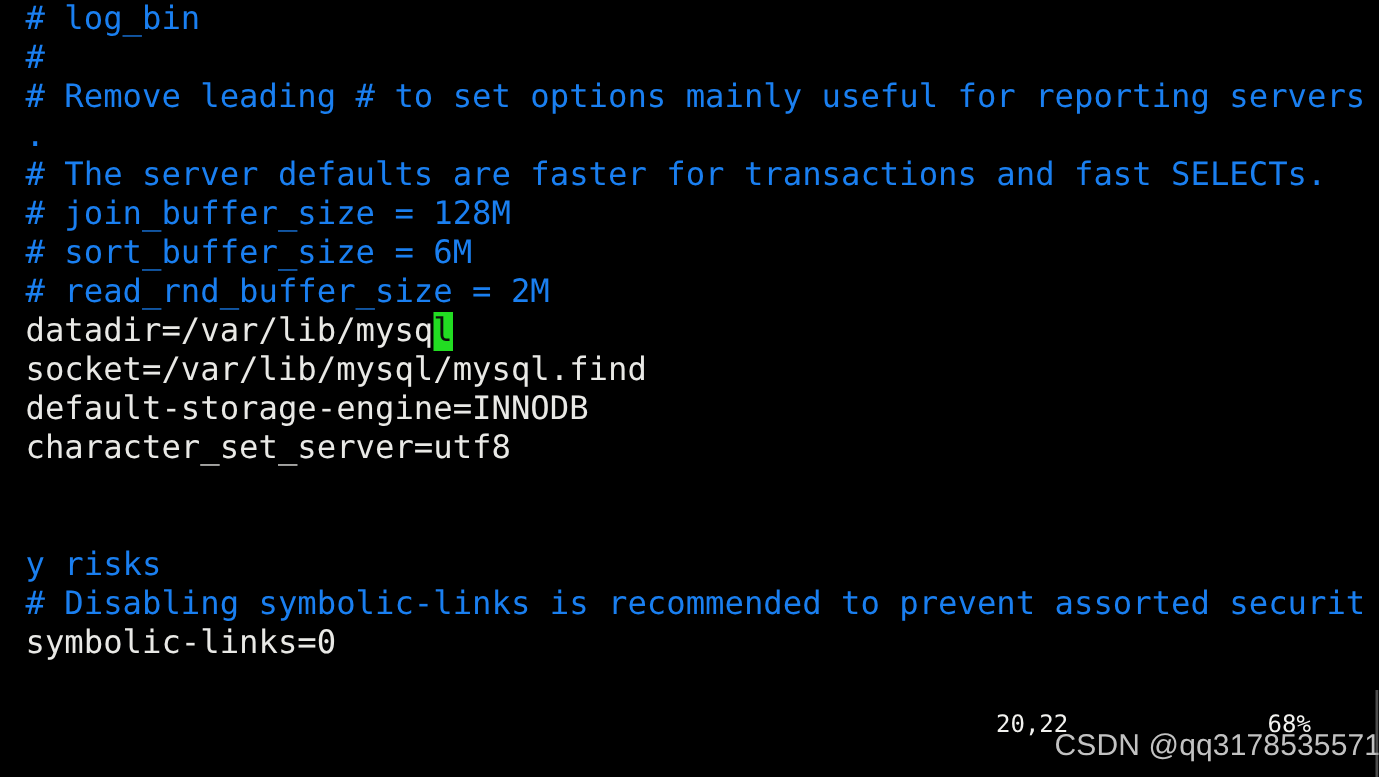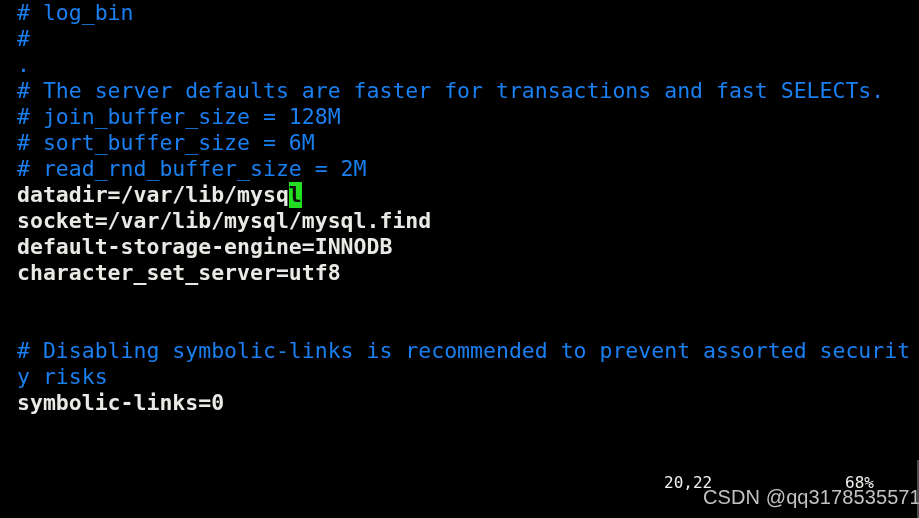--- a/index.html
+++ b/index.html
@@ -37,21 +37,21 @@
     line-height: 26px;
     font-size: 21.5px;
     letter-spacing: 0px;
     white-space: pre;
     padding-left: 17px;
     box-sizing: border-box;
     font-family: "DejaVu Sans Mono", "Liberation Mono", monospace;
   }
 
   .line.comment { color: #1a7ff0; }
-  .line.normal  { color: #e9e9e6; font-weight: bold; }
+  .line.normal  { color: #e9e9e6; }
   .line.blank   { color: #e9e9e6; }
 
   
   .cursor {
     background: #22dd22;
     color: #0b0b0b;
     display: inline-block;
   }
 
   
@@ -104,35 +104,36 @@
 </style>
 </head>
 <body>
 
 <div id="terminal">
 
   <div id="buffer">
 
     <div class="line comment"># log_bin</div>
     <div class="line comment">#</div>
+    <div class="line comment"># Remove leading # to set options mainly useful for reporting servers</div>
     <div class="line comment">.</div>
     <div class="line comment"># The server defaults are faster for transactions and fast SELECTs.</div>
     <div class="line comment"># join_buffer_size = 128M</div>
     <div class="line comment"># sort_buffer_size = 6M</div>
     <div class="line comment"># read_rnd_buffer_size = 2M</div>
 
     <div class="line normal"><span>datadir=/var/lib/mysq</span><span class="cursor">l</span><span></span></div>
 
     <div class="line normal">socket=/var/lib/mysql/mysql.find</div>
     <div class="line normal">default-storage-engine=INNODB</div>
     <div class="line normal">character_set_server=utf8</div>
     <div class="line blank"></div>
     <div class="line blank"></div>
+    <div class="line comment">y risks</div>
     <div class="line comment"># Disabling symbolic-links is recommended to prevent assorted securit</div>
-    <div class="line comment">y risks</div>
     <div class="line normal">symbolic-links=0</div>
 
   </div>
 
   <div id="status-line">
     <span id="ruler-pos">20,22</span>
     <span id="ruler-pct">68%</span>
   </div>
 
   <div id="watermark">CSDN @qq3178535571</div>

